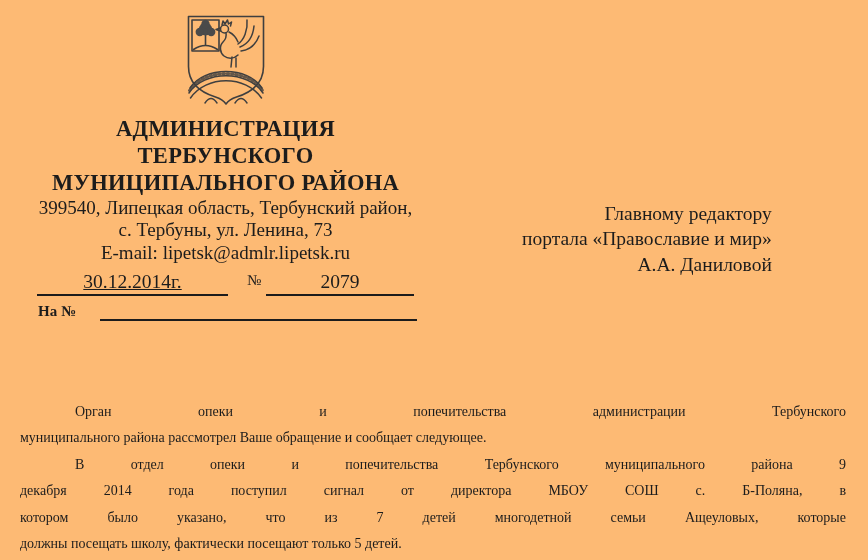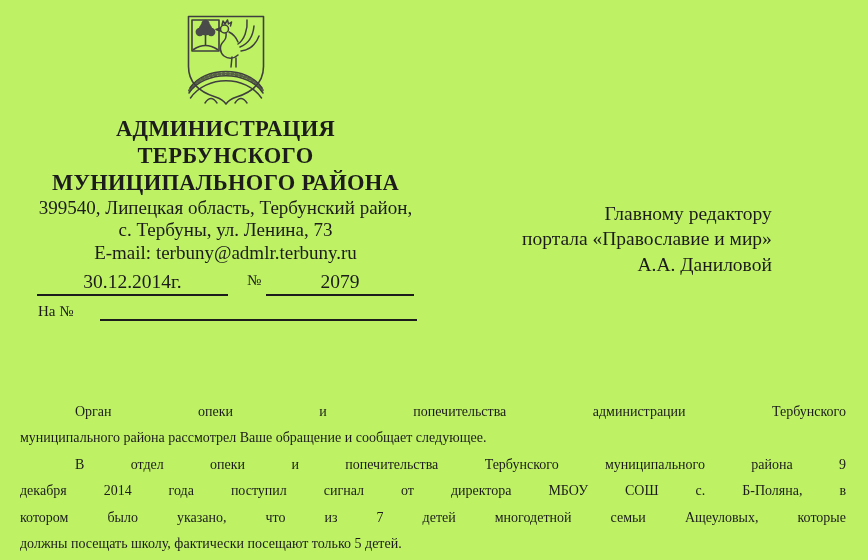--- a/index.html
+++ b/index.html
@@ -1,34 +1,34 @@
 <!DOCTYPE html>
 <html><head>
 <meta charset="utf-8">
 <style>
   html,body{margin:0;padding:0;background:#fff;}
   .page{
-    position:relative;width:868px;height:560px;background:#bef264;
+    position:relative;width:868px;height:560px;background:#fdba74;
     overflow:hidden;font-family:"Liberation Serif","DejaVu Serif",serif;color:#1c1c1c;
   }
   
   .letterhead{position:absolute;left:18px;top:14px;width:415px;text-align:center;}
   .emblem{display:block;margin:0 auto;}
   .org{margin-top:8px;font-weight:bold;font-size:22.5px;line-height:27px;letter-spacing:.3px;}
   .addr{margin-top:1px;font-size:19px;line-height:22.3px;}
   .date-row{position:relative;height:24px;margin-top:8px;font-size:19.5px;}
   .date-row .u{
     position:absolute;bottom:0;display:inline-block;text-align:center;
     border-bottom:2px solid #1c1c1c;padding-bottom:1px;
   }
-  .date-cell{left:19px;width:191px;}
+  .date-cell{left:19px;width:191px;text-decoration:underline;}
   .num-cell{left:248px;width:148px;}
   .nosign{position:absolute;left:229px;top:0;font-size:15px;}
   .na-row{position:relative;height:20px;margin-top:6px;font-size:15px;text-align:left;}
-  .na-label{position:absolute;left:20px;top:1px;}
+  .na-label{position:absolute;left:20px;top:1px;font-weight:bold;}
   .na-line{position:absolute;left:82px;width:317px;bottom:1px;border-bottom:2px solid #1c1c1c;height:14px;}
   
   .recipient{position:absolute;left:522px;top:201px;font-size:19.5px;line-height:25.3px;text-align:right;}
   
   .body-text{position:absolute;left:20px;top:399px;width:826px;font-size:14px;line-height:26.4px;}
   .line{text-align:left;white-space:normal;}
   .jl{text-align:justify;text-align-last:justify;}
   .ind{text-indent:55px;}
 </style>
 </head>
@@ -73,21 +73,21 @@
 
     <div class="org">
       <div>АДМИНИСТРАЦИЯ</div>
       <div>ТЕРБУНСКОГО</div>
       <div>МУНИЦИПАЛЬНОГО РАЙОНА</div>
     </div>
 
     <div class="addr">
       <div>399540, Липецкая область, Тербунский район,</div>
       <div>с. Тербуны, ул. Ленина, 73</div>
-      <div>E-mail: terbuny@admlr.terbuny.ru</div>
+      <div>E-mail: lipetsk@admlr.lipetsk.ru</div>
     </div>
 
     <div class="date-row">
       <span class="u date-cell">30.12.2014г.</span>
       <span class="nosign">№</span>
       <span class="u num-cell">2079</span>
     </div>
 
     <div class="na-row">
       <span class="na-label">На №</span>

